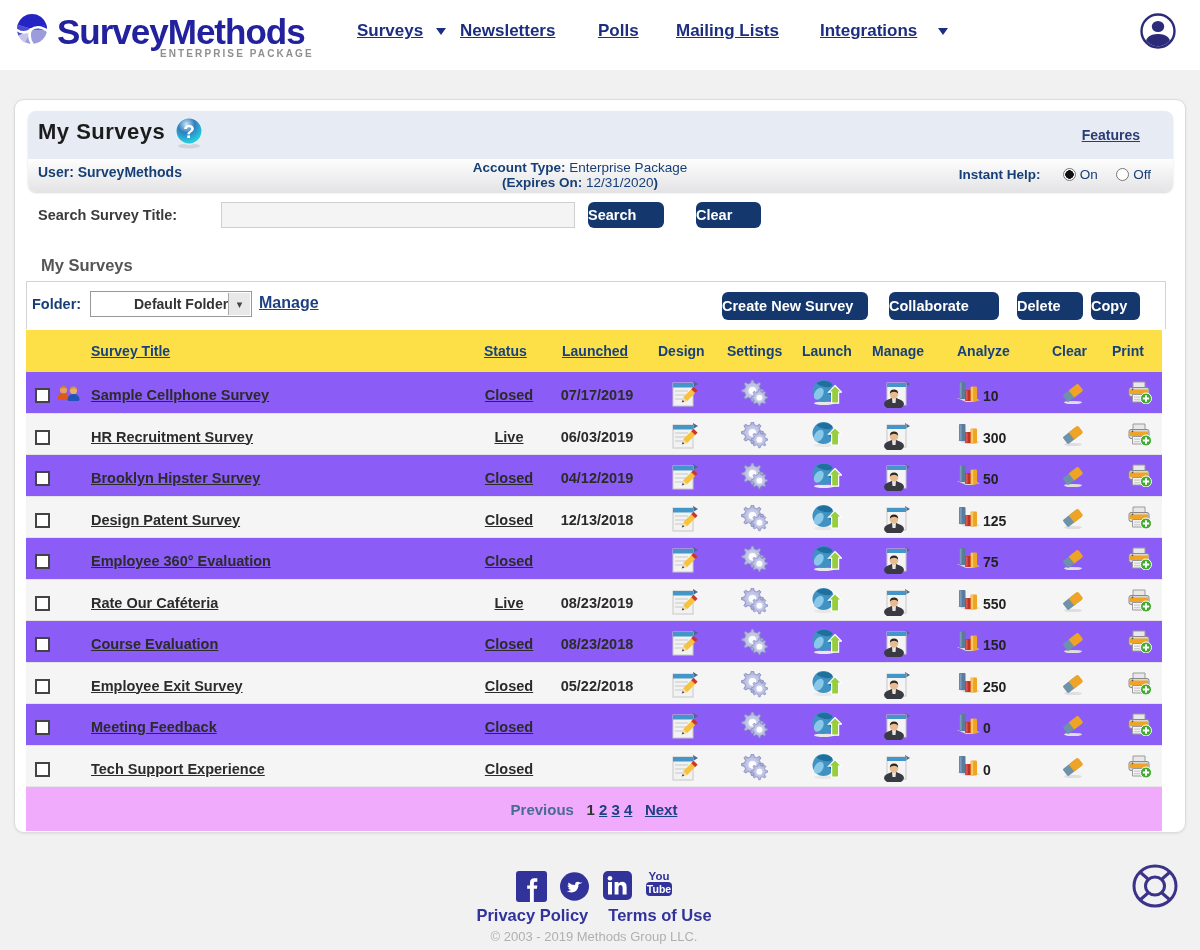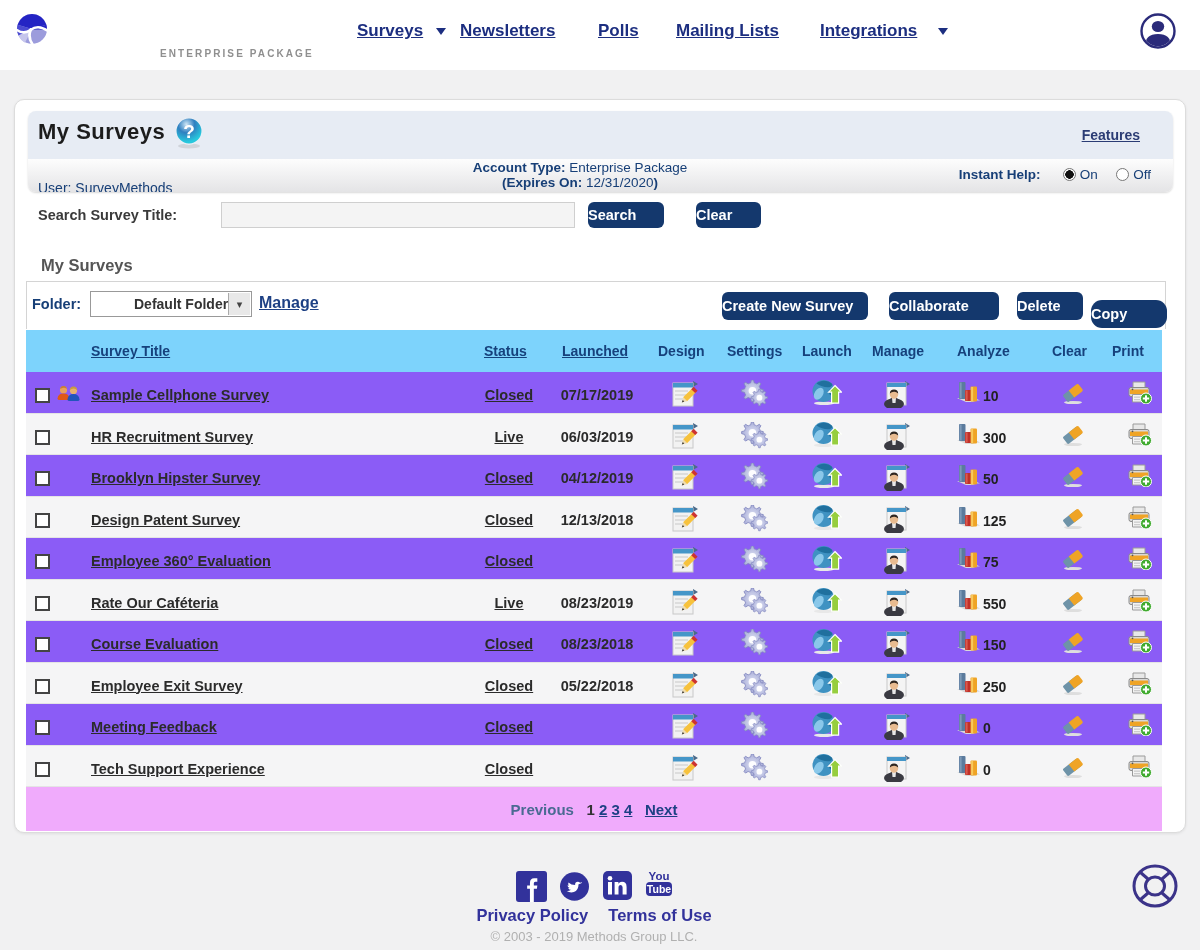--- a/index.html
+++ b/index.html
@@ -13,42 +13,42 @@
 .nav { position:absolute; top:21px; font-size:17px; font-weight:bold; color:#1c2e80;text-decoration:underline; }
 .navarr { position:absolute; top:28px; width:0; height:0; border-left:5px solid transparent; border-right:5px solid transparent; border-top:7px solid #1c2e80; }
 
 
 #card { position:absolute; left:14px; top:99px; width:1172px; height:734px; background:#ffffff; border:1px solid #dcdcdc; border-radius:10px; box-shadow:0 1px 3px rgba(0,0,0,0.08); }
 #hdrpanel { position:absolute; left:13px; top:11px; width:1145px; height:81px; border-radius:8px; overflow:hidden; box-shadow:0 1px 2px rgba(0,0,0,0.15); }
 #titlebar { position:absolute; left:0; top:0; width:100%; height:48px; background:#e7ecf4; }
 #titlebar h1 { position:absolute; left:10px; top:8px; font-size:22px; font-weight:bold; color:#1c1c1c; letter-spacing:0.5px; }
 #features { position:absolute; right:33px; top:16px; font-size:14px; font-weight:bold; color:#2b3c74; text-decoration:underline; }
 #acctrow { position:absolute; left:0; top:48px; width:100%; height:33px; background:linear-gradient(#fdfdfd,#e4e4e6); }
-#userlbl { position:absolute; left:10px; top:21px; font-size:14px; font-weight:normal; color:#173f77; }
+#userlbl { position:absolute; left:10px; top:5px; font-size:14px; font-weight:bold; color:#173f77; }
 #acctcenter { position:absolute; left:292px; top:1px; width:520px; text-align:center; font-size:13.5px; color:#173f77; line-height:15px; }
 #ihelp { position:absolute; right:22px; top:8px; font-size:13.5px; color:#173f77; }
 .radio { display:inline-block; width:13px; height:13px; border:1.5px solid #777; border-radius:50%; background:#fff; vertical-align:-2px; }
 .radon { background:radial-gradient(circle, #111 0 4px, #fff 4.5px); }
 
 
 #searchlbl { position:absolute; left:23px; top:107px; font-size:14.5px; font-weight:bold; color:#3a3a3a; }
 #searchbox { position:absolute; left:206px; top:102px; width:354px; height:26px; background:#f4f4f4; border:1px solid #cfcfcf; }
 .btn { position:absolute; background:#14386d; color:#ffffff; font-weight:bold; font-size:14.5px; text-align:left; border-radius:6px; font-family:"Liberation Sans", sans-serif; }
 
 
 #sechead { position:absolute; left:26px; top:156px; font-size:16.5px; font-weight:bold; color:#555555; }
 
 
 #folderbar { position:absolute; left:26px; top:281px; width:1140px; height:48px; background:#ffffff; border:1px solid #d4d4d4; border-bottom:none; }
 #folderlbl { position:absolute; left:5px; top:14px; font-size:14.5px; font-weight:bold; color:#173f77; }
 #foldersel { position:absolute; left:63px; top:9px; width:162px; height:26px; background:#ffffff; border:1px solid #999999; }
 #folderseltxt { position:absolute; left:10px; top:4px; font-size:14px; font-weight:bold; color:#333333;padding-left:33px; }
 #folderarr { position:absolute; right:1px; top:1px; width:22px; height:22px; background:#e8e8e8; border-left:1px solid #aaaaaa; text-align:center; font-size:11px; color:#444; line-height:22px; }
 #managelnk { position:absolute; left:232px; top:12px; font-size:16px; font-weight:bold; color:#1d4084; text-decoration:underline; }
-#thead { position:absolute; left:26px; top:330px; width:1136px; height:58px; background:#7dd3fc; }
+#thead { position:absolute; left:26px; top:330px; width:1136px; height:58px; background:#fde047; }
 .th { position:absolute; top:13px; font-size:14px; font-weight:bold; color:#16417c; }
 .thu { text-decoration:underline; }
 .row { position:absolute; left:26px; width:1136px; height:41.5px; border-bottom:1px solid #e4e4e4; background:#8b5cf6; }
 .row.alt { background:#f5f5f6; }
 .cb { position:absolute; left:9px; top:16px; width:15px; height:15px; border:2px solid #444444; background:#ffffff; }
 .stitle { position:absolute; left:65px; top:15px; font-size:14.5px; font-weight:bold; color:#2b2b2b; text-decoration:underline; }
 .status { position:absolute; left:455px; width:56px; top:15px; font-size:14.5px; font-weight:bold; color:#2b2b2b; text-decoration:underline; text-align:center; }
 .ldate { position:absolute; left:532px; width:78px; top:15px; font-size:14.5px; font-weight:bold; color:#2b2b2b; text-align:center; }
 .ico { position:absolute; top:6px; }
 .acount { position:absolute; left:957px; top:16px; font-size:14px; font-weight:bold; color:#222222; }
@@ -69,20 +69,21 @@
     <g>
     <circle cx="16" cy="17" r="15" fill="#9c9cdc"></circle>
     <path d="M16 17 L1.6 12.8 A15 15 0 0 1 16 2 A15 15 0 0 1 30.4 12.8 Z" fill="#2424c4"></path>
     <path d="M16 17 L30.4 12.8 A15 15 0 0 1 30.9 17.5 L16 17.5 Z" fill="#2424c4"></path>
     <path d="M16 17 L1.6 12.8 A15 15 0 0 0 2.5 23.5 Z" fill="#4b4bd2"></path>
     <path d="M16 17 L2.5 23.5 A15 15 0 0 0 9 30.8 Z" fill="#c6c6ec"></path>
     <path d="M0.8 18 C6 21.5 10.5 21 14.5 18 C19 14.5 24.5 14 31.2 18.5" stroke="#ffffff" stroke-width="2.6" fill="none" stroke-linecap="round"></path>
     <path d="M14.8 17.5 C12.6 22.5 13.2 27.5 16.4 32.3" stroke="#ffffff" stroke-width="2.8" fill="none" stroke-linecap="round"></path>
     </g>
   </svg>
+  <div id="logotext">SurveyMethods</div>
   <div id="logosub">ENTERPRISE PACKAGE</div>
   <div class="nav" style="left:357px">Surveys</div>
   <div class="navarr" style="left:436px"></div>
   <div class="nav" style="left:460px">Newsletters</div>
   <div class="nav" style="left:598px">Polls</div>
   <div class="nav" style="left:676px">Mailing Lists</div>
   <div class="nav" style="left:820px">Integrations</div>
   <div class="navarr" style="left:938px"></div>
   <svg class="abs" style="left:1139px;top:12px" width="38" height="38" viewBox="0 0 38 38">
     <circle cx="19" cy="19" r="16.5" fill="#ffffff" stroke="#2b2b7a" stroke-width="2.4"></circle>
@@ -131,21 +132,21 @@
 <div id="folderbar">
   <div id="folderlbl">Folder:</div>
   <div id="foldersel">
     <div id="folderseltxt">Default Folder</div>
     <div id="folderarr">▾</div>
   </div>
   <div id="managelnk">Manage</div>
   <div class="btn" style="left:695px;top:10px;width:146px;height:28px;line-height:28px;">Create New Survey</div>
   <div class="btn" style="left:862px;top:10px;width:110px;height:28px;line-height:28px;">Collaborate</div>
   <div class="btn" style="left:990px;top:10px;width:66px;height:28px;line-height:28px;">Delete</div>
-  <div class="btn" style="left:1064px;top:18px;width:76px;height:28px;line-height:28px;border-radius:11px;">Copy</div>
+  <div class="btn" style="left:1064px;top:10px;width:49px;height:28px;line-height:28px;">Copy</div>
 </div>
 
 <div id="thead">
   <div class="th thu" style="left:65px">Survey Title</div>
   <div class="th thu" style="left:458px">Status</div>
   <div class="th thu" style="left:536px">Launched</div>
   <div class="th" style="left:632px">Design</div>
   <div class="th" style="left:701px">Settings</div>
   <div class="th" style="left:776px">Launch</div>
   <div class="th" style="left:846px">Manage</div>

